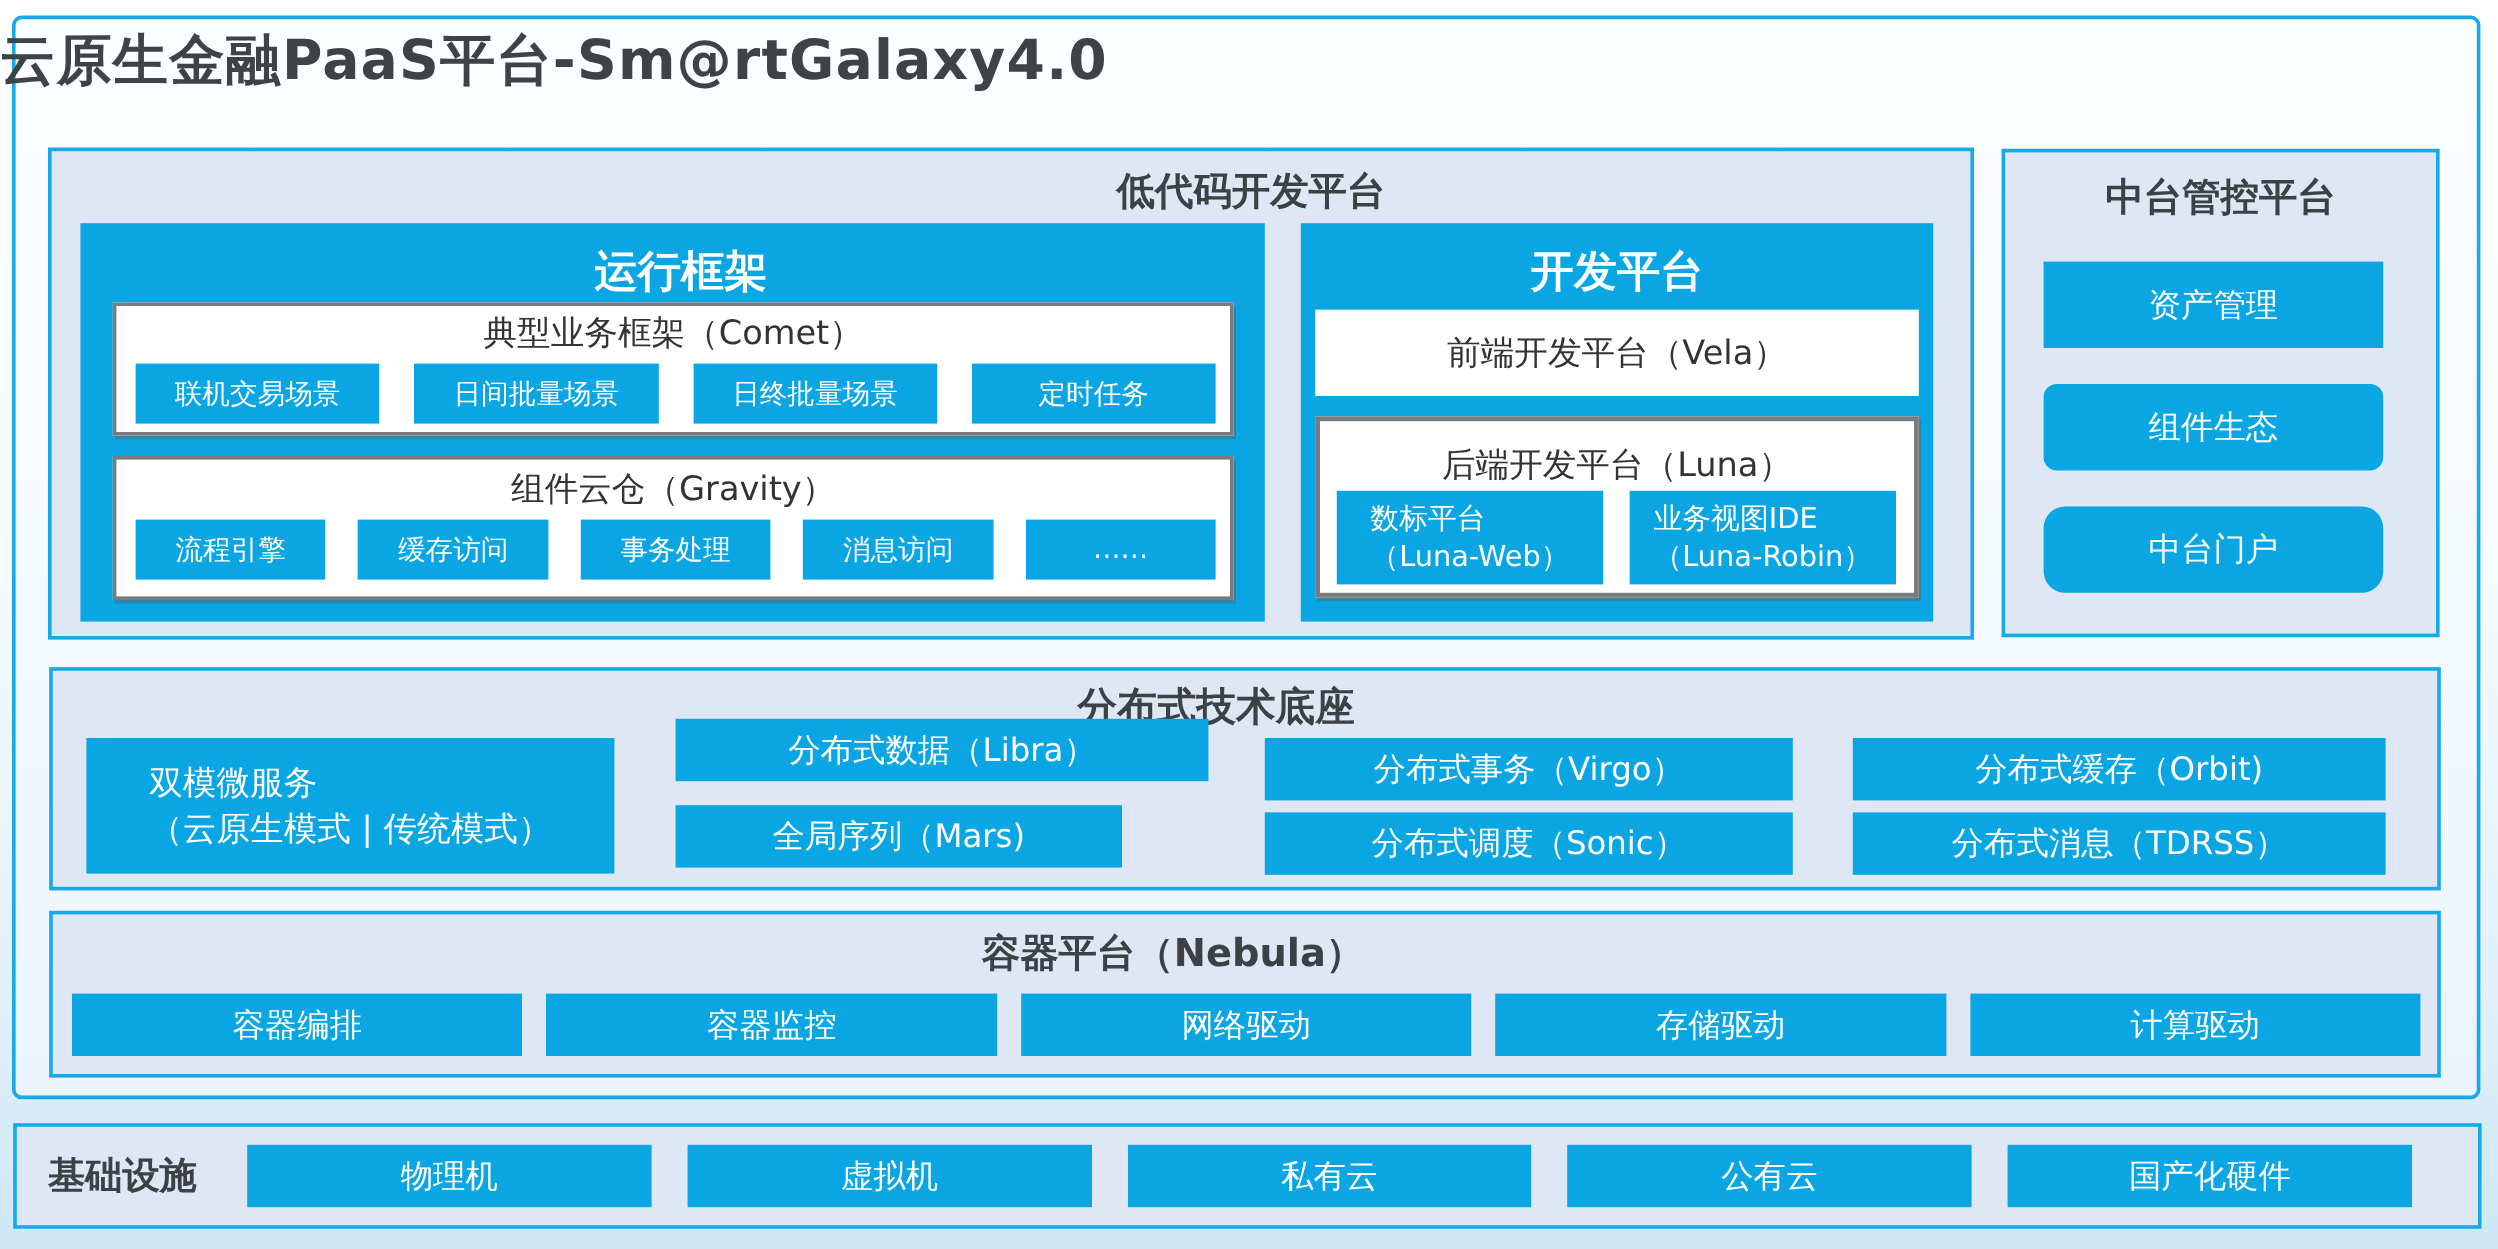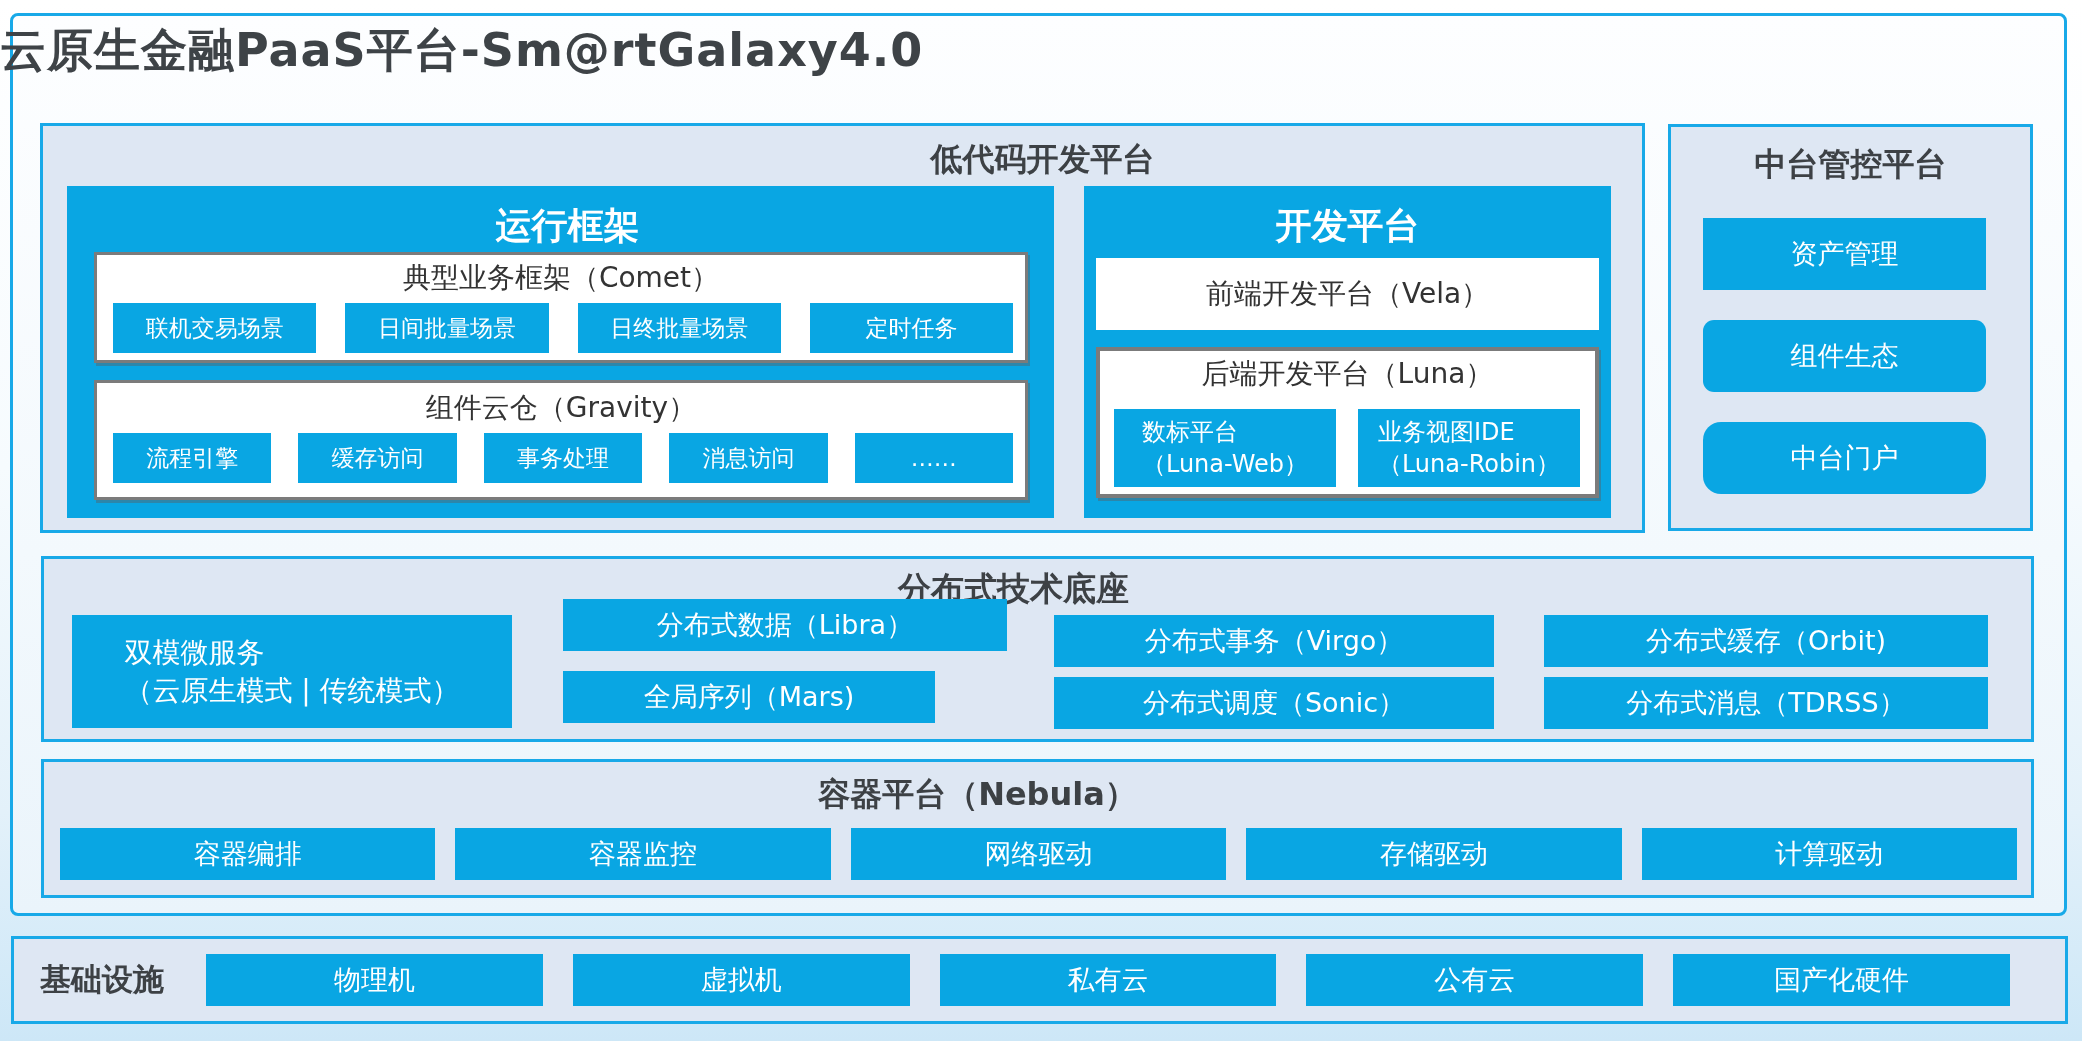--- a/index.html
+++ b/index.html
@@ -96,21 +96,21 @@
     </div>
 
     <div class="bluebox" style="left:1041px;top:60px;width:527px;height:332px;">
       <div class="bluebox-title" style="margin-top:16px;">开发平台</div>
 
       <div class="whitebox" style="left:12px;top:72px;width:503px;height:72px;display:flex;align-items:center;justify-content:center;">
         <div class="whitebox-title">前端开发平台（Vela）</div>
       </div>
 
       <div class="whitebox graybox" style="left:12px;top:161px;width:503px;height:151px;border-width:4px;">
-        <div class="whitebox-title" style="margin-top:4px;">后端开发平台（Luna）</div>
+        <div class="whitebox-title" style="margin-top:18px;">后端开发平台（Luna）</div>
         <div class="row" style="left:14px;right:15px;top:58px;height:78px;gap:22px;">
           <div class="btn" style="font-size:24px;">
             <div class="two-line">
               <div>数标平台</div>
               <div>（Luna-Web）</div>
             </div>
           </div>
           <div class="btn" style="font-size:24px;">
             <div class="two-line">
               <div>业务视图IDE</div>

